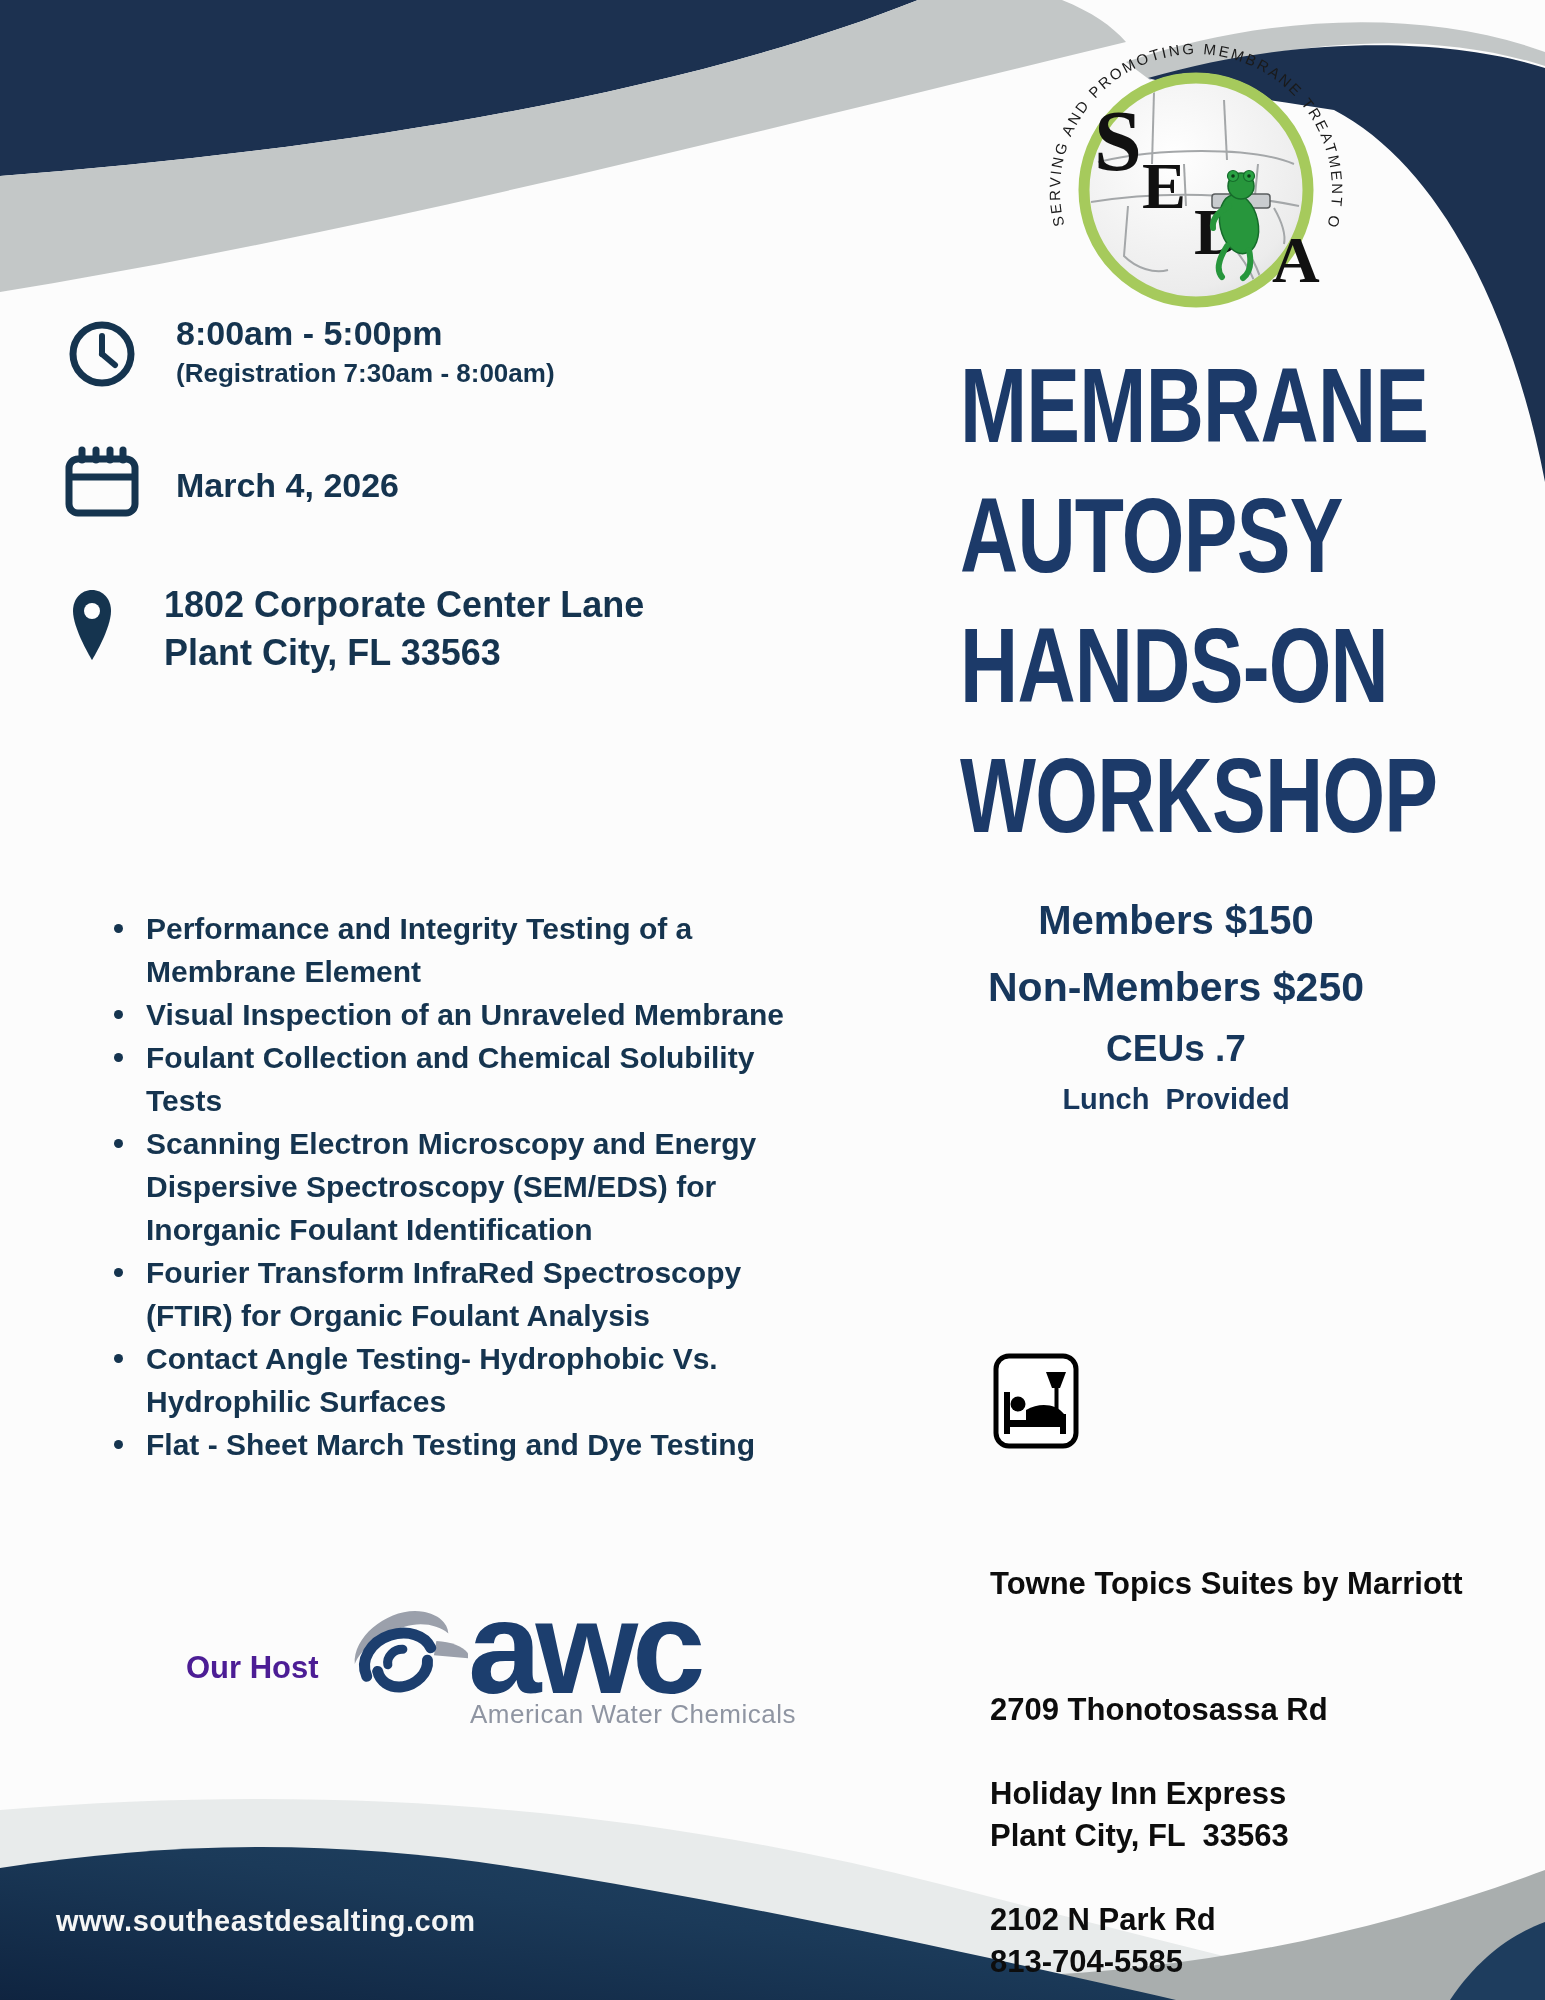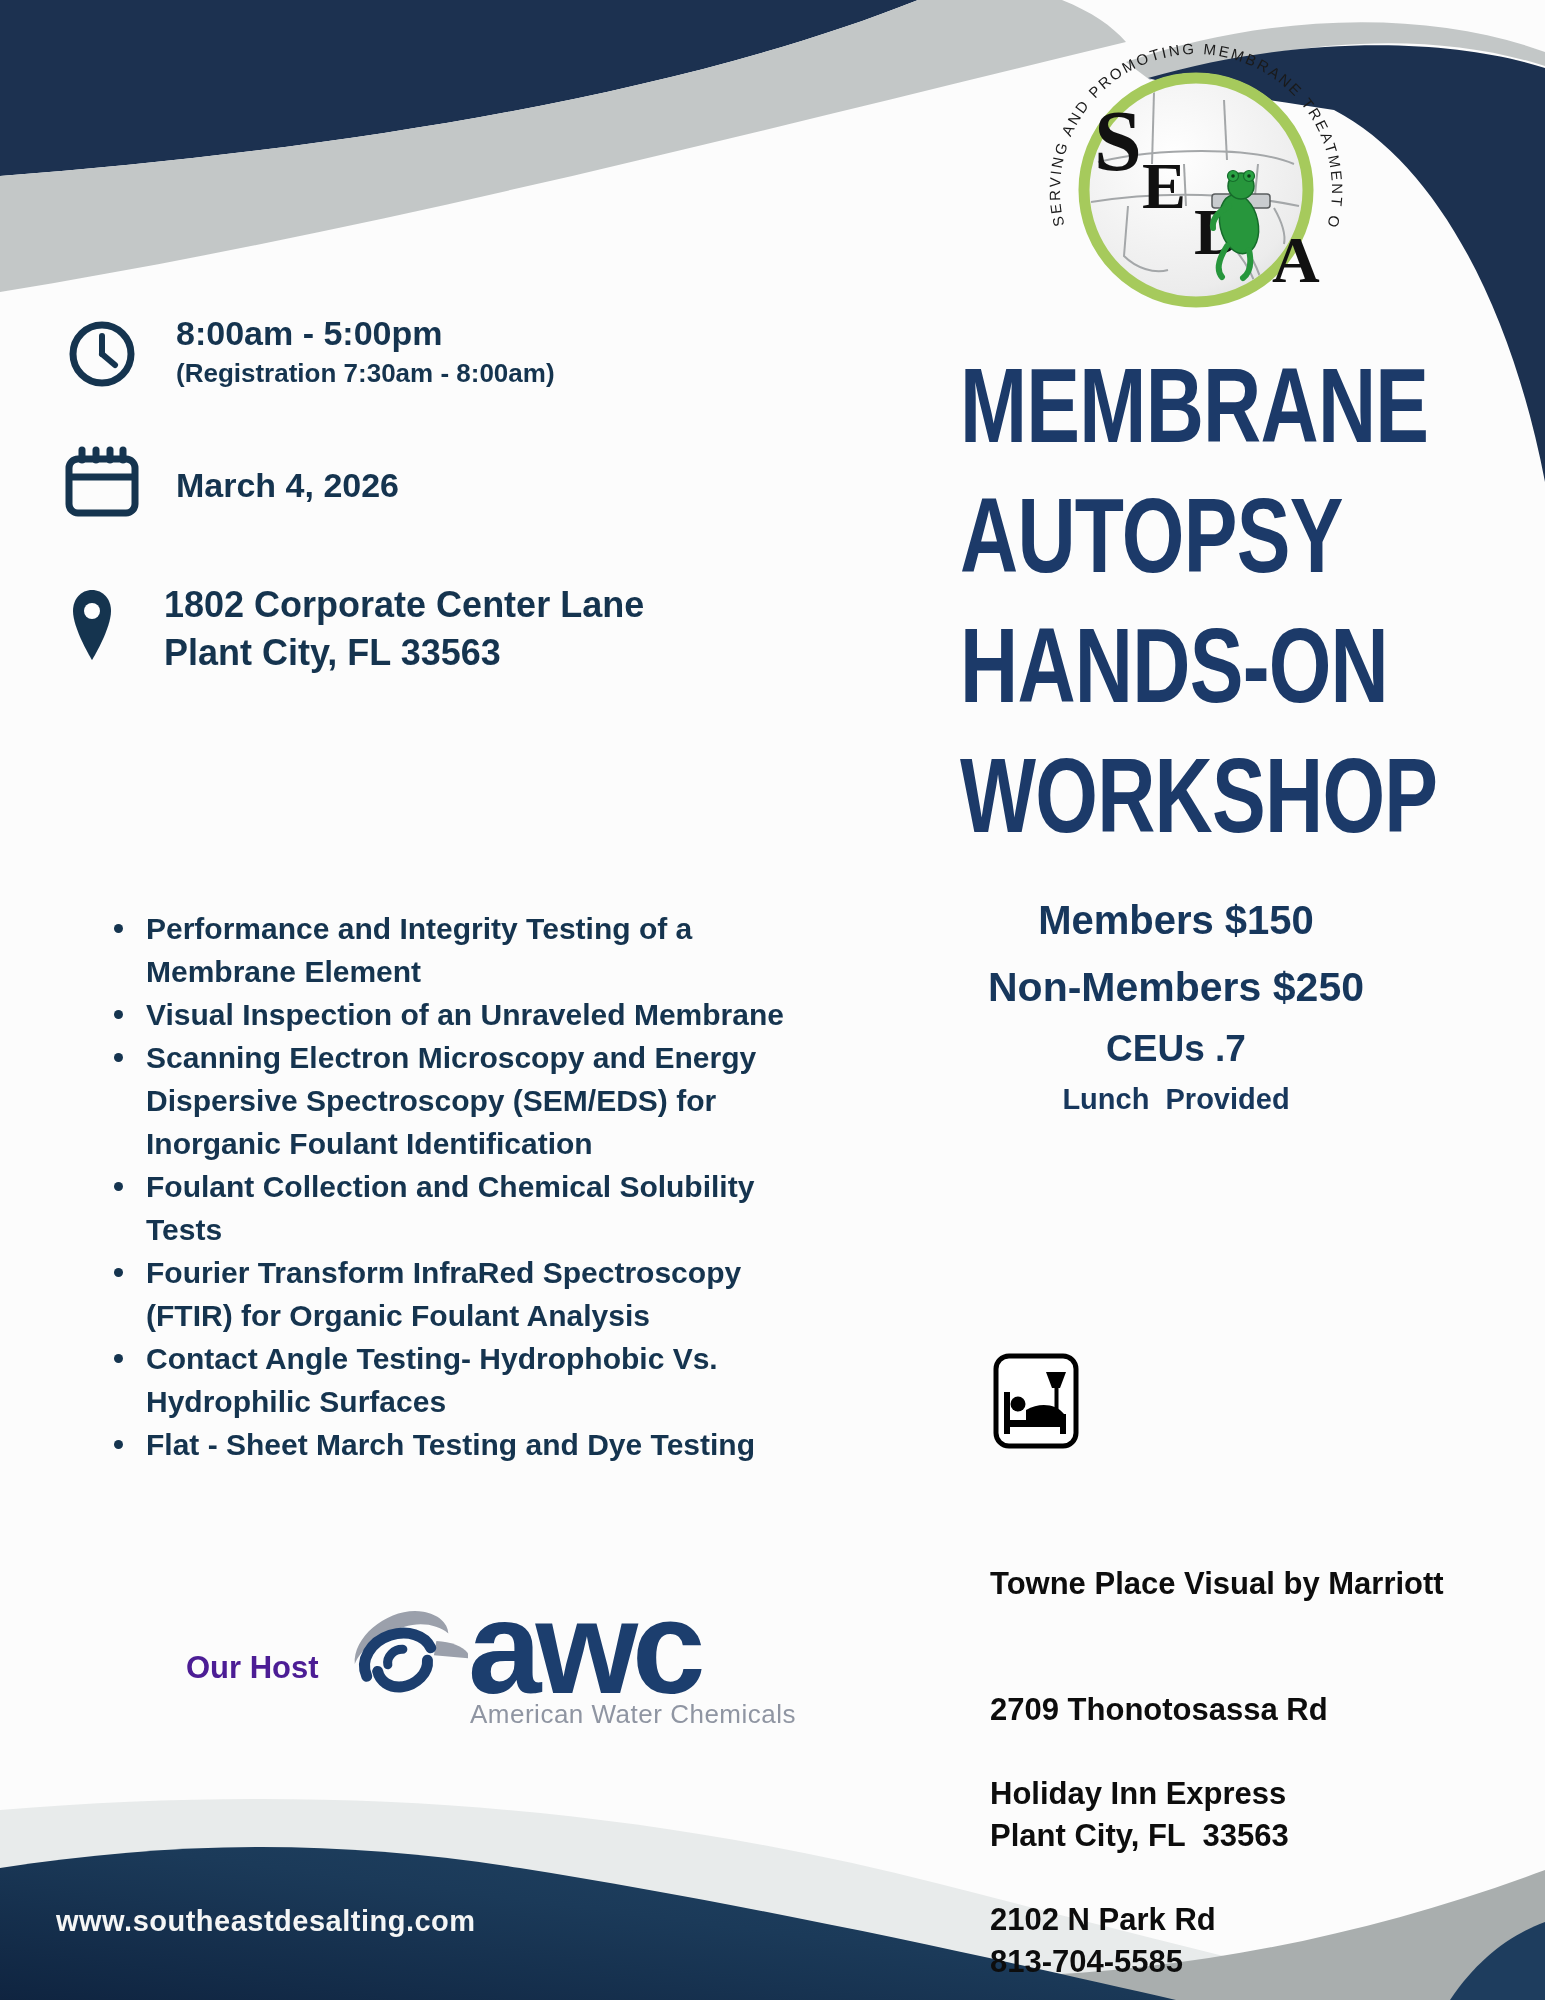--- a/index.html
+++ b/index.html
@@ -150,22 +150,22 @@
     <circle cx="21" cy="23" r="8" fill="#ffffff"></circle>
   </svg>
   <div class="abs info-text" id="addr-text">
     <span style="display:block;">1802 Corporate Center Lane</span>
     <span style="display:block;">Plant City, FL 33563</span>
   </div>
 
   <ul class="abs" id="topics-list">
     <li>Performance and Integrity Testing of a Membrane Element</li>
     <li>Visual Inspection of an Unraveled Membrane</li>
+    <li>Foulant Collection and Chemical Solubility Tests</li>
     <li>Scanning Electron Microscopy and Energy Dispersive Spectroscopy (SEM/EDS) for Inorganic Foulant Identification</li>
-    <li>Foulant Collection and Chemical Solubility Tests</li>
     <li>Fourier Transform InfraRed Spectroscopy (FTIR) for Organic Foulant Analysis</li>
     <li>Contact Angle Testing- Hydrophobic Vs. Hydrophilic Surfaces</li>
     <li>Flat - Sheet March Testing and Dye Testing</li>
   </ul>
 
   <div class="abs title-line" style="top:352px;">MEMBRANE</div>
   <div class="abs title-line" style="top:482px;">AUTOPSY</div>
   <div class="abs title-line" style="top:612px;">HANDS-ON</div>
   <div class="abs title-line" style="top:742px;">WORKSHOP</div>
 
@@ -181,21 +181,21 @@
     <path d="M54,20 L74,20 L68,36 L60,36 Z" fill="#000000"></path>
     <rect x="62.5" y="34" width="4" height="26" fill="#000000"></rect>
     <circle cx="26" cy="52" r="7.5" fill="#000000"></circle>
     <path d="M34,68 L34,58 C48,50 64,52 72,62 L72,68 Z" fill="#000000"></path>
     <rect x="12" y="40" width="6" height="42" fill="#000000"></rect>
     <rect x="12" y="68" width="62" height="7" fill="#000000"></rect>
     <rect x="68" y="62" width="6" height="20" fill="#000000"></rect>
   </svg>
 
   <div class="abs hotel-block" id="hotel-1">
-    <span>Towne Place Visual by Marriott</span>
+    <span>Towne Topics Suites by Marriott</span>
     <span>2709 Thonotosassa Rd</span>
     <span>Plant City, FL  33563</span>
     <span>813-704-5585</span>
   </div>
   <div class="abs hotel-block" id="hotel-2">
     <span>Holiday Inn Express</span>
     <span>2102 N Park Rd</span>
     
     
   </div>

